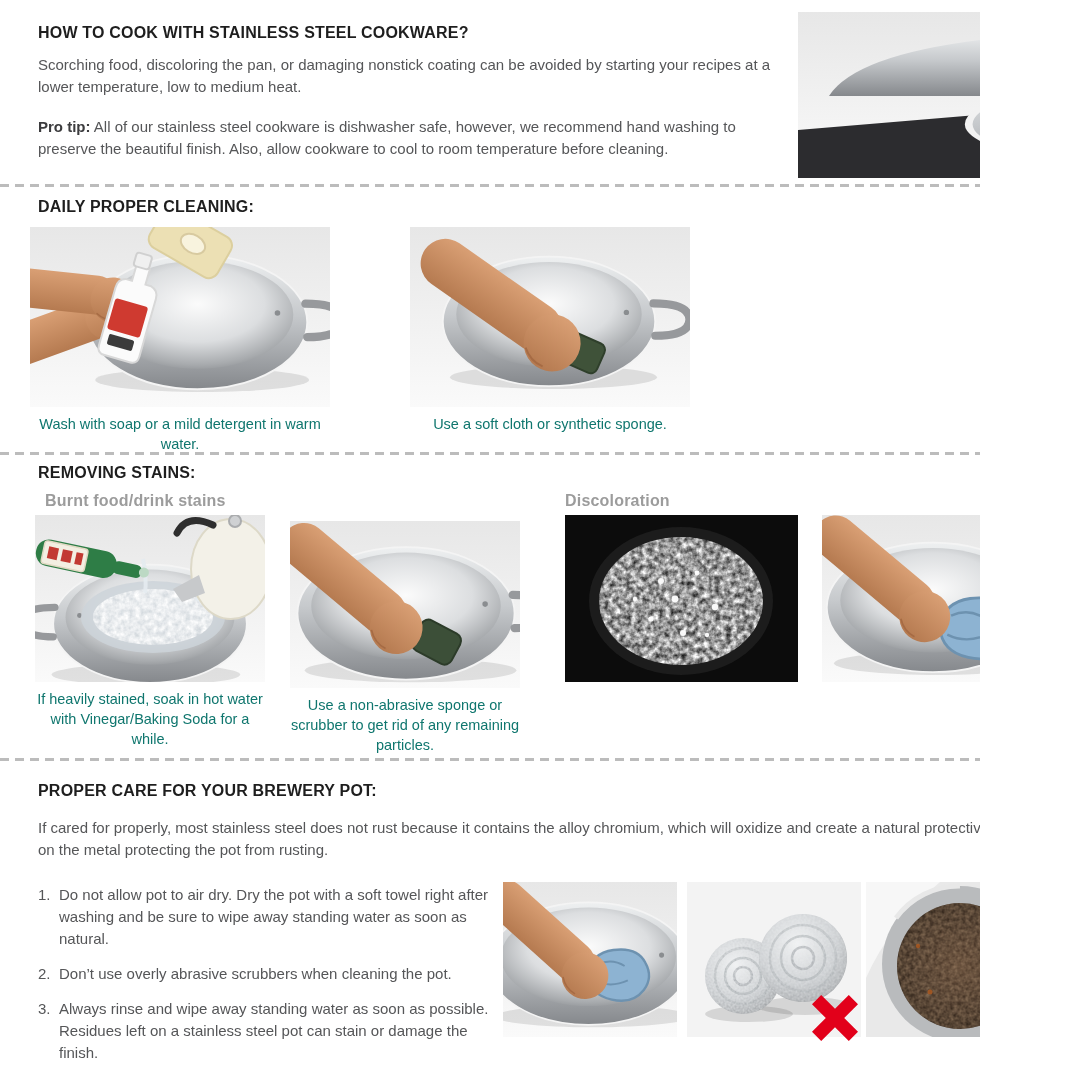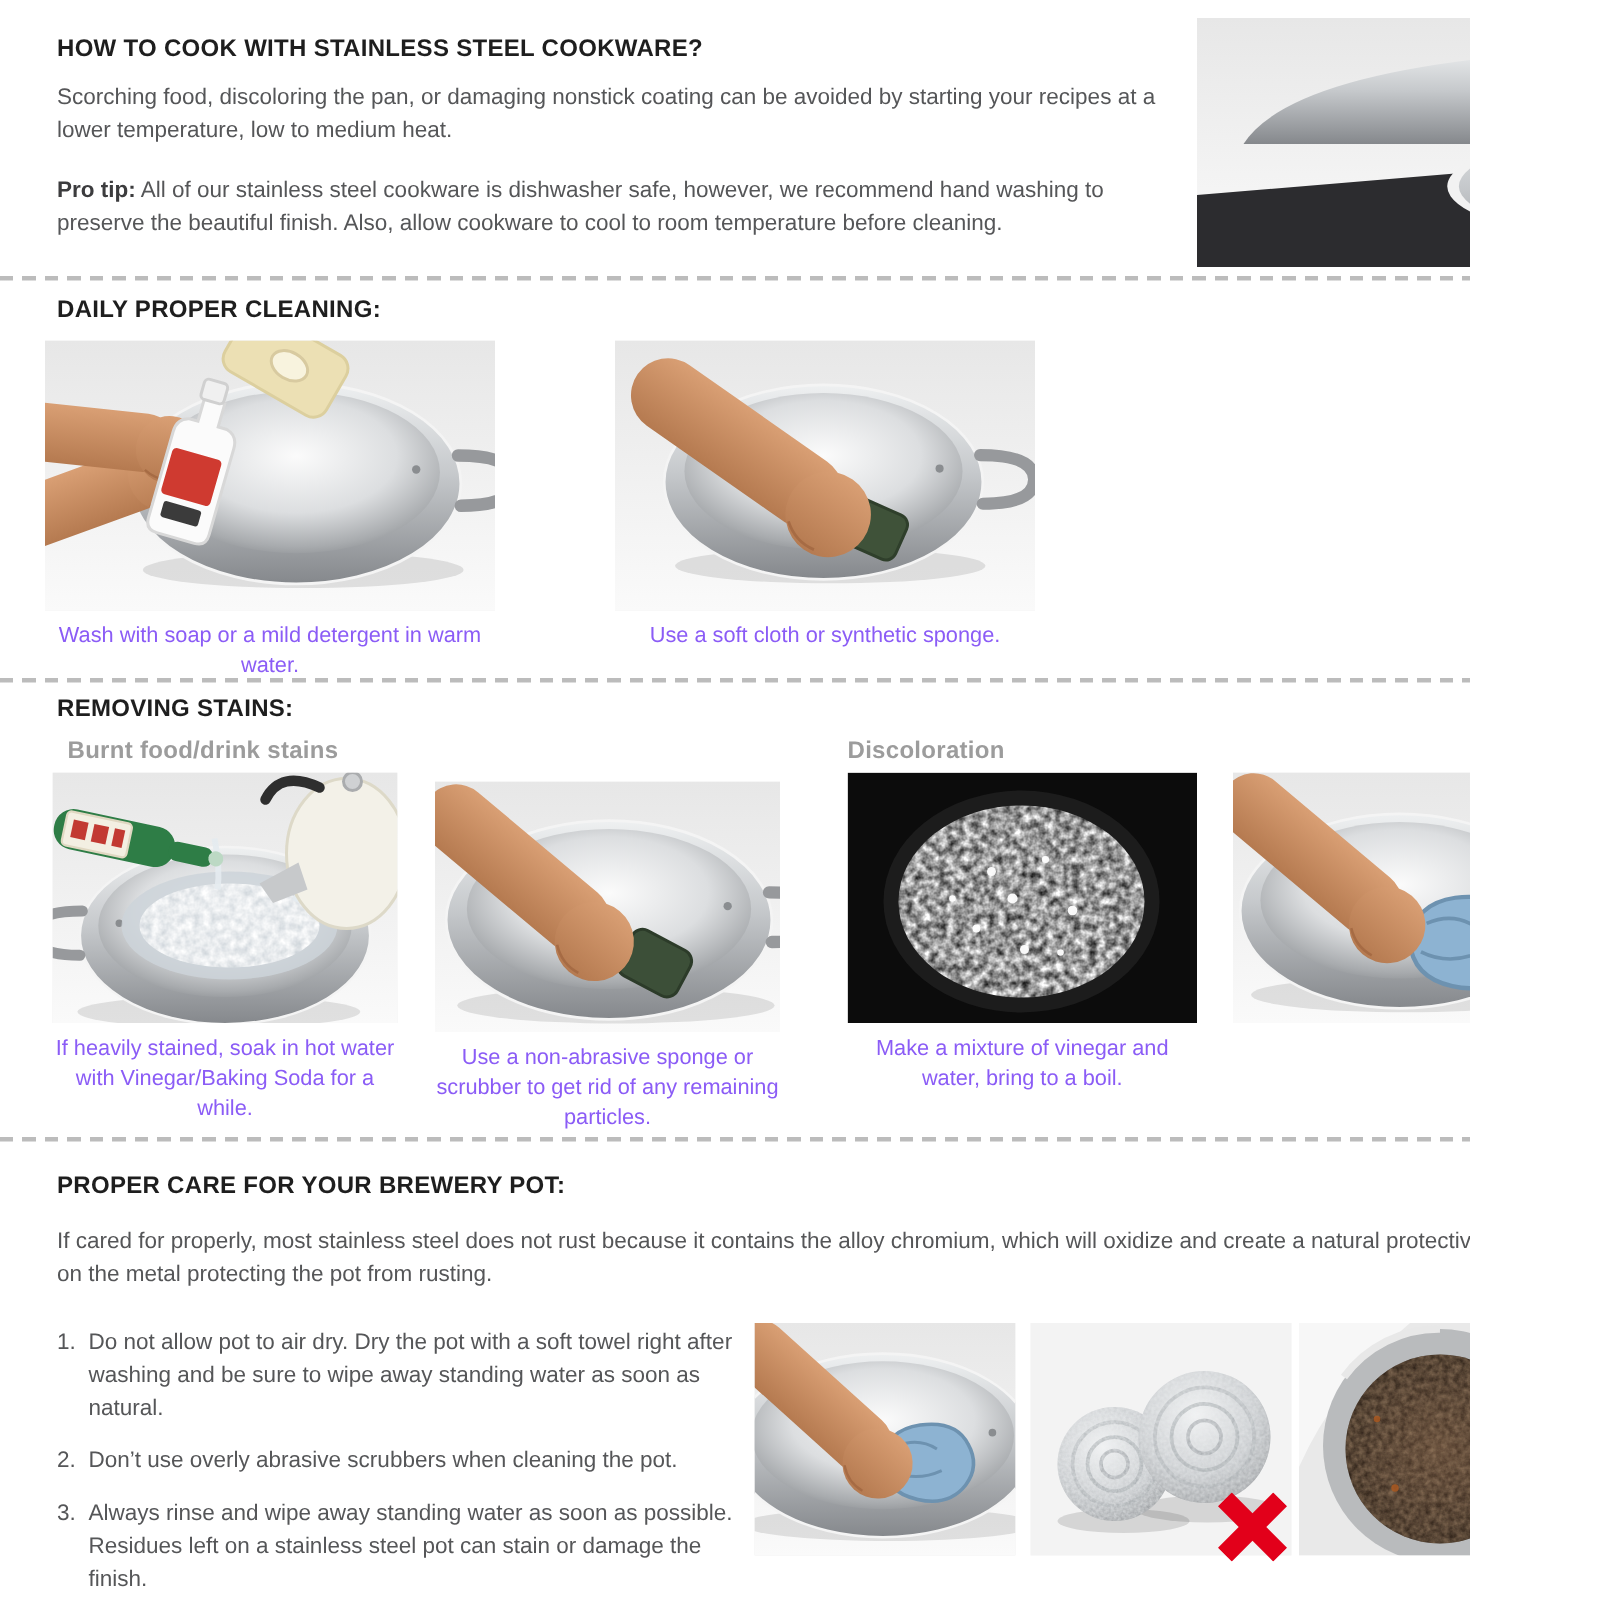--- a/index.html
+++ b/index.html
@@ -4,21 +4,21 @@
 <title>Stainless Steel Cookware Care</title>
 <style>
   * { margin:0; padding:0; box-sizing:border-box; }
   html,body { background:#ffffff; }
   .page {
     position:relative; width:980px; height:1080px; background:#ffffff;
     font-family:"Liberation Sans", sans-serif; overflow:hidden;
   }
   .sec-title { font-size:16px; font-weight:700; color:#1e1e1e; letter-spacing:.2px; }
   .p { font-size:15px; line-height:22px; color:#555658; }
-  .caption { margin-top:7px; font-size:14.5px; line-height:20px; color:#8b5cf6; text-align:center; }
+  .caption { margin-top:7px; font-size:14.5px; line-height:20px; color:#0f766e; text-align:center; }
   .sublabel { position:absolute; font-size:16px; font-weight:700; color:#9c9c9c; letter-spacing:.2px; }
   .dash {
     position:absolute; left:0; width:1080px; height:3px;
     background:repeating-linear-gradient(90deg,#bcbcbc 0 9px,transparent 9px 15px);
   }
   .cook-text { position:absolute; left:38px; top:24px; width:748px; }
   .cook-text .sec-title { margin-bottom:12px; }
   .cook-text .p + .p { margin-top:18px; }
   .cook-fig { position:absolute; left:798px; top:12px; width:253px; height:166px; }
   .step { position:absolute; }
@@ -261,21 +261,20 @@
             <circle cx="132" cy="58" r="2.4"></circle>
             <circle cx="150" cy="92" r="3.2"></circle>
           <circle cx="86" cy="104" r="2.6"></circle>
             <circle cx="118" cy="118" r="3"></circle>
             <circle cx="142" cy="120" r="2.2"></circle>
           <circle cx="70" cy="84" r="2.2"></circle>
             <circle cx="110" cy="84" r="3.4"></circle>
         </g>
       </svg>
     </figure>
-    <div class="caption">Make a mixture of vinegar and water, bring to a boil.</div>
   </div>
 
   <div class="step" style="left:822px;top:515px;width:228px">
     <figure class="ph" style="height:167px">
       <svg viewBox="0 0 228 167" preserveAspectRatio="none">
         <rect width="228" height="167" fill="url(#gCounter)"></rect>
         <use href="#panG" transform="translate(-24,6) scale(0.9)"></use>
         <use href="#clothG" transform="translate(150,112) scale(0.95)"></use>
         <use href="#armG" transform="translate(6,16) rotate(40) scale(0.85)"></use>
       </svg>

